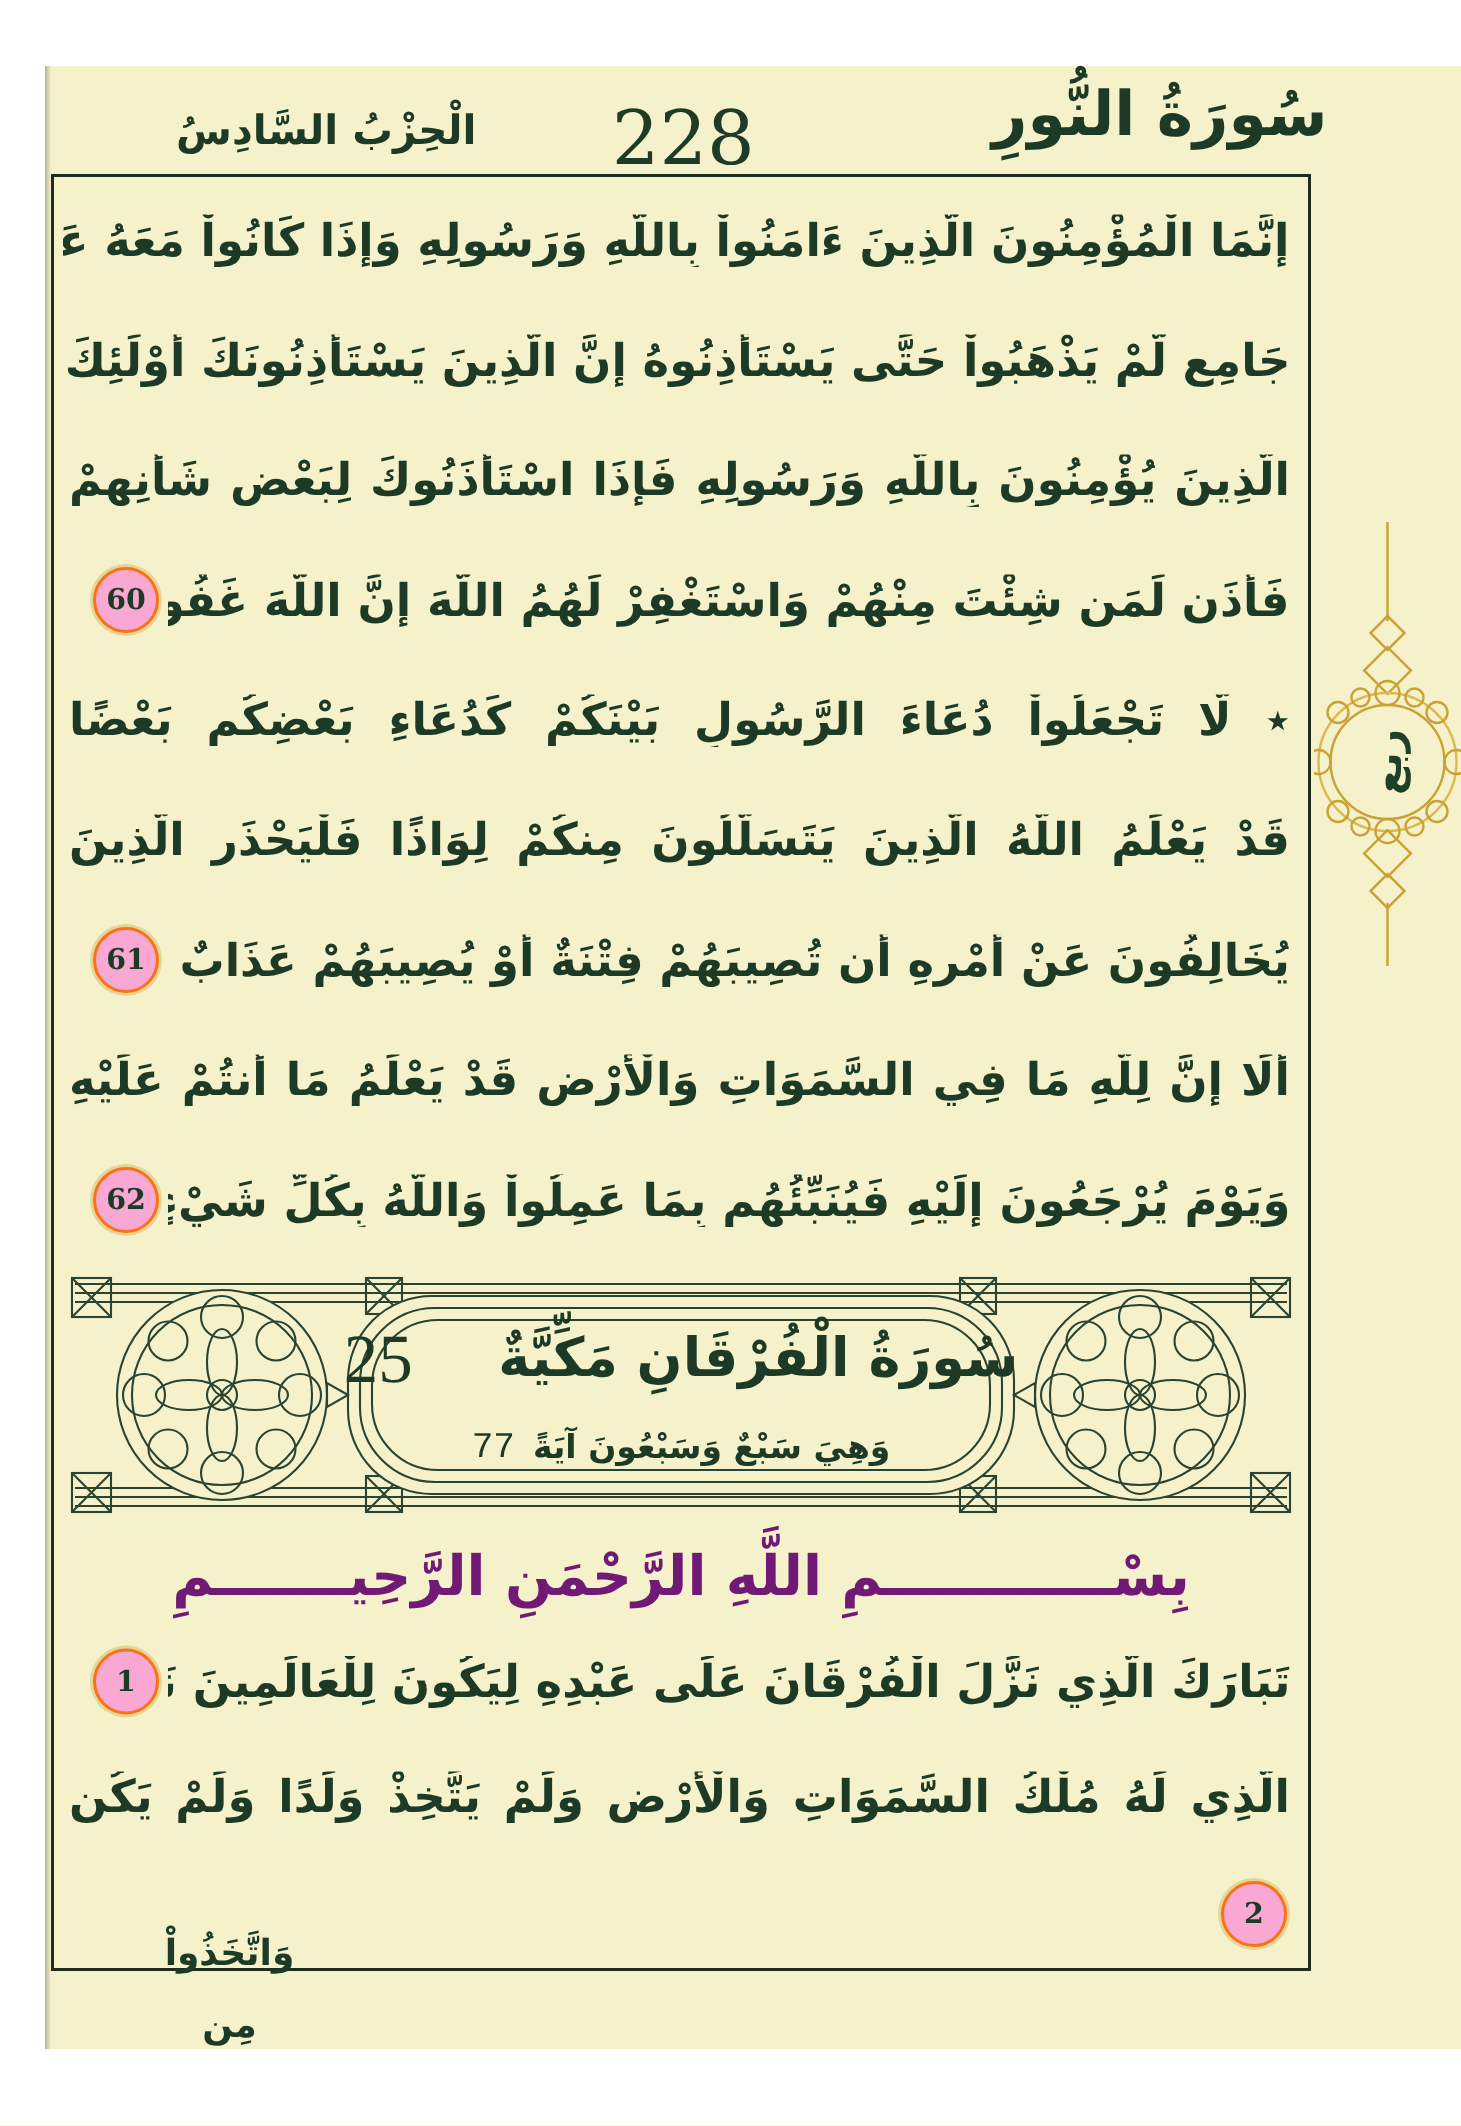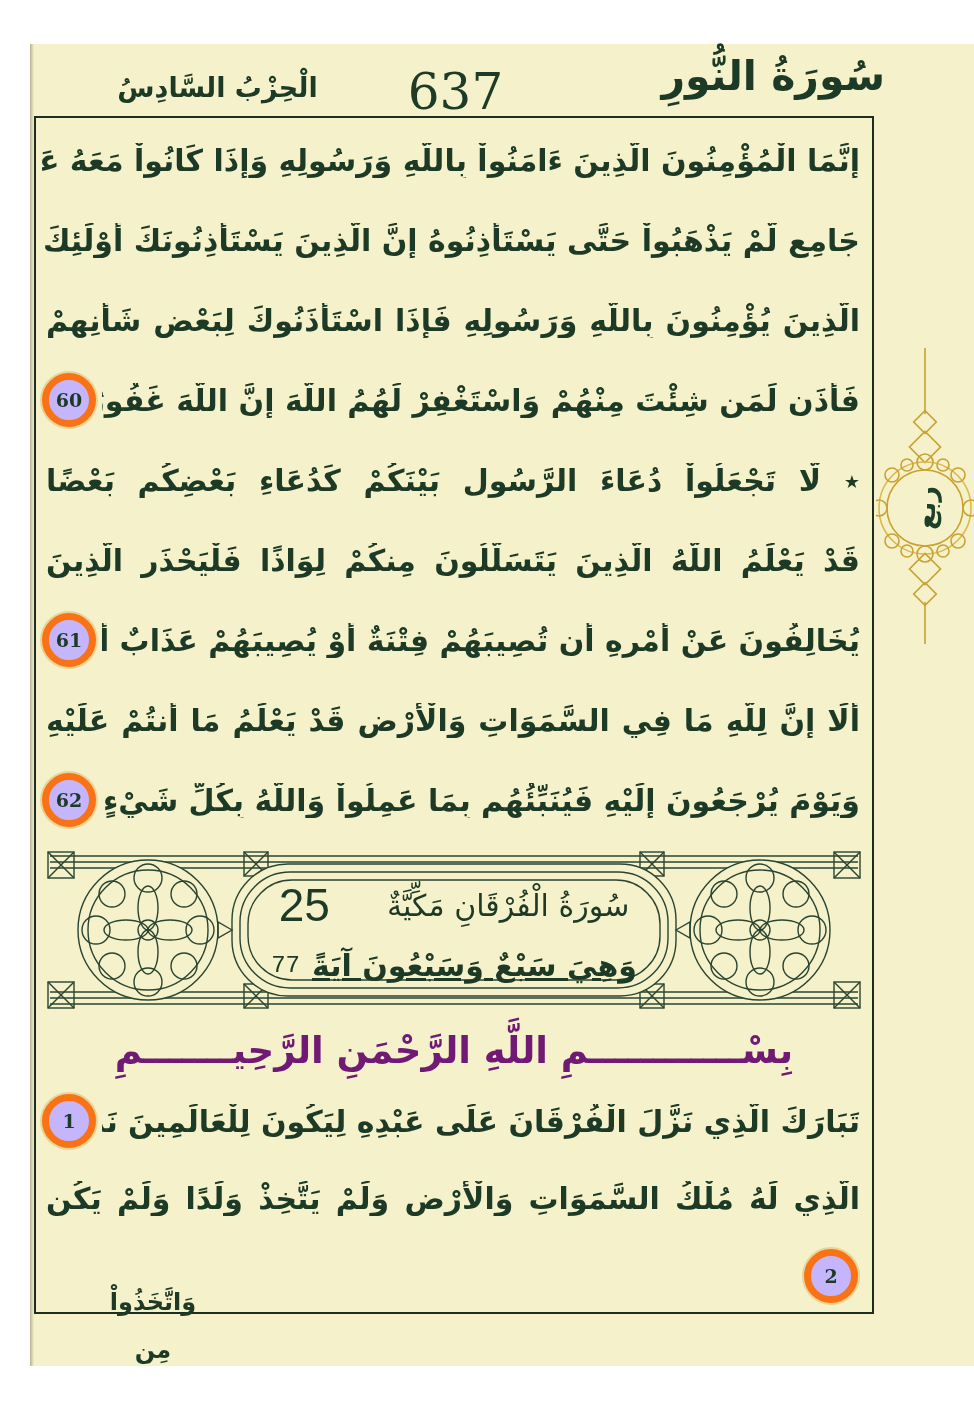--- a/index.html
+++ b/index.html
@@ -34,41 +34,41 @@
   .lines-block{position:absolute;left:6px;right:8px;top:2px;}
   .qline{
     direction:rtl;display:flex;align-items:center;height:80px;
     color:#1c3a26;font-weight:bold;font-size:30px;
   }
   .qline .txt{
     flex:1 1 auto;text-align:justify;text-align-last:justify;
     overflow:hidden;white-space:nowrap;padding:0 4px;
   }
   .ayah-marker{
-    flex:0 0 auto;width:40px;height:40px;border:7px solid #f97316;border-radius:50%;
+    flex:0 0 auto;width:40px;height:40px;border:2px solid #f97316;border-radius:50%;
     box-shadow:0 0 0 2px rgba(201,162,51,.35);display:flex;align-items:center;justify-content:center;
     color:#1c3a26;font-family:"DejaVu Serif",serif;font-weight:bold;font-size:19px;
-    margin-right:6px;background:#c4b5fd;
+    margin-right:6px;background:#f9a8d4;margin-left:20px;
   }
   
   .banner{position:absolute;left:0;top:730px;width:100%;height:164px;}
   .banner svg{position:absolute;left:0;top:0;}
   .banner-title-row{
     position:absolute;left:0;top:22px;width:100%;height:70px;
     direction:rtl;display:flex;align-items:center;justify-content:center;gap:22px;
     color:#1c3a26;
   }
-  .banner-title{font-weight:normal;font-size:30px;margin-left:35px;}
-  .banner-number{font-family:Liberation Sans, sans-serif;font-size:46px;}
+  .banner-title{font-weight:bold;font-size:36px;margin-left:35px;}
+  .banner-number{font-family:Liberation Serif, serif;font-size:46px;}
   .banner-sub-row{
     position:absolute;left:0;top:96px;width:100%;height:42px;
     direction:rtl;display:flex;align-items:center;justify-content:center;gap:12px;
     color:#1c3a26;
   }
-  .banner-sub{font-weight:bold;font-size:30px;text-decoration:underline;}
+  .banner-sub{font-weight:bold;font-size:22px;}
   .banner-count{font-family:Liberation Mono, monospace;font-size:24px;}
   
   .bismillah{
     position:absolute;left:0;top:900px;width:100%;height:66px;
     direction:rtl;text-align:center;line-height:66px;
     color:#701a75;font-weight:bold;font-size:37px;
   }
   .furqan-block{position:absolute;left:6px;right:8px;top:966px;}
   .fline1{height:74px;}
   .fline2{height:80px;}
@@ -87,21 +87,21 @@
     color:#1c3a26;font-weight:bold;font-size:24px;
   }
 </style>
 </head>
 <body>
 
 <div class="page"></div>
 <div class="edge-shade"></div>
 
 <div class="hdr-hizb">الْحِزْبُ السَّادِسُ وَالثَّلاثُونَ</div>
-<div class="hdr-page-num">637</div>
+<div class="hdr-page-num">228</div>
 <div class="hdr-surah">سُورَةُ النُّورِ</div>
 
 <div class="frame">
 
   <div class="lines-block">
     <div class="qline">
       <span class="txt">إِنَّمَا الْمُؤْمِنُونَ الَّذِينَ ءَامَنُواْ بِاللَّهِ وَرَسُولِهِ وَإِذَا كَانُواْ مَعَهُ عَلَى أَمْرٍ</span>
     </div>
     <div class="qline">
       <span class="txt">جَامِعٍ لَّمْ يَذْهَبُواْ حَتَّى يَسْتَأْذِنُوهُ إِنَّ الَّذِينَ يَسْتَأْذِنُونَكَ أُوْلَئِكَ</span>

